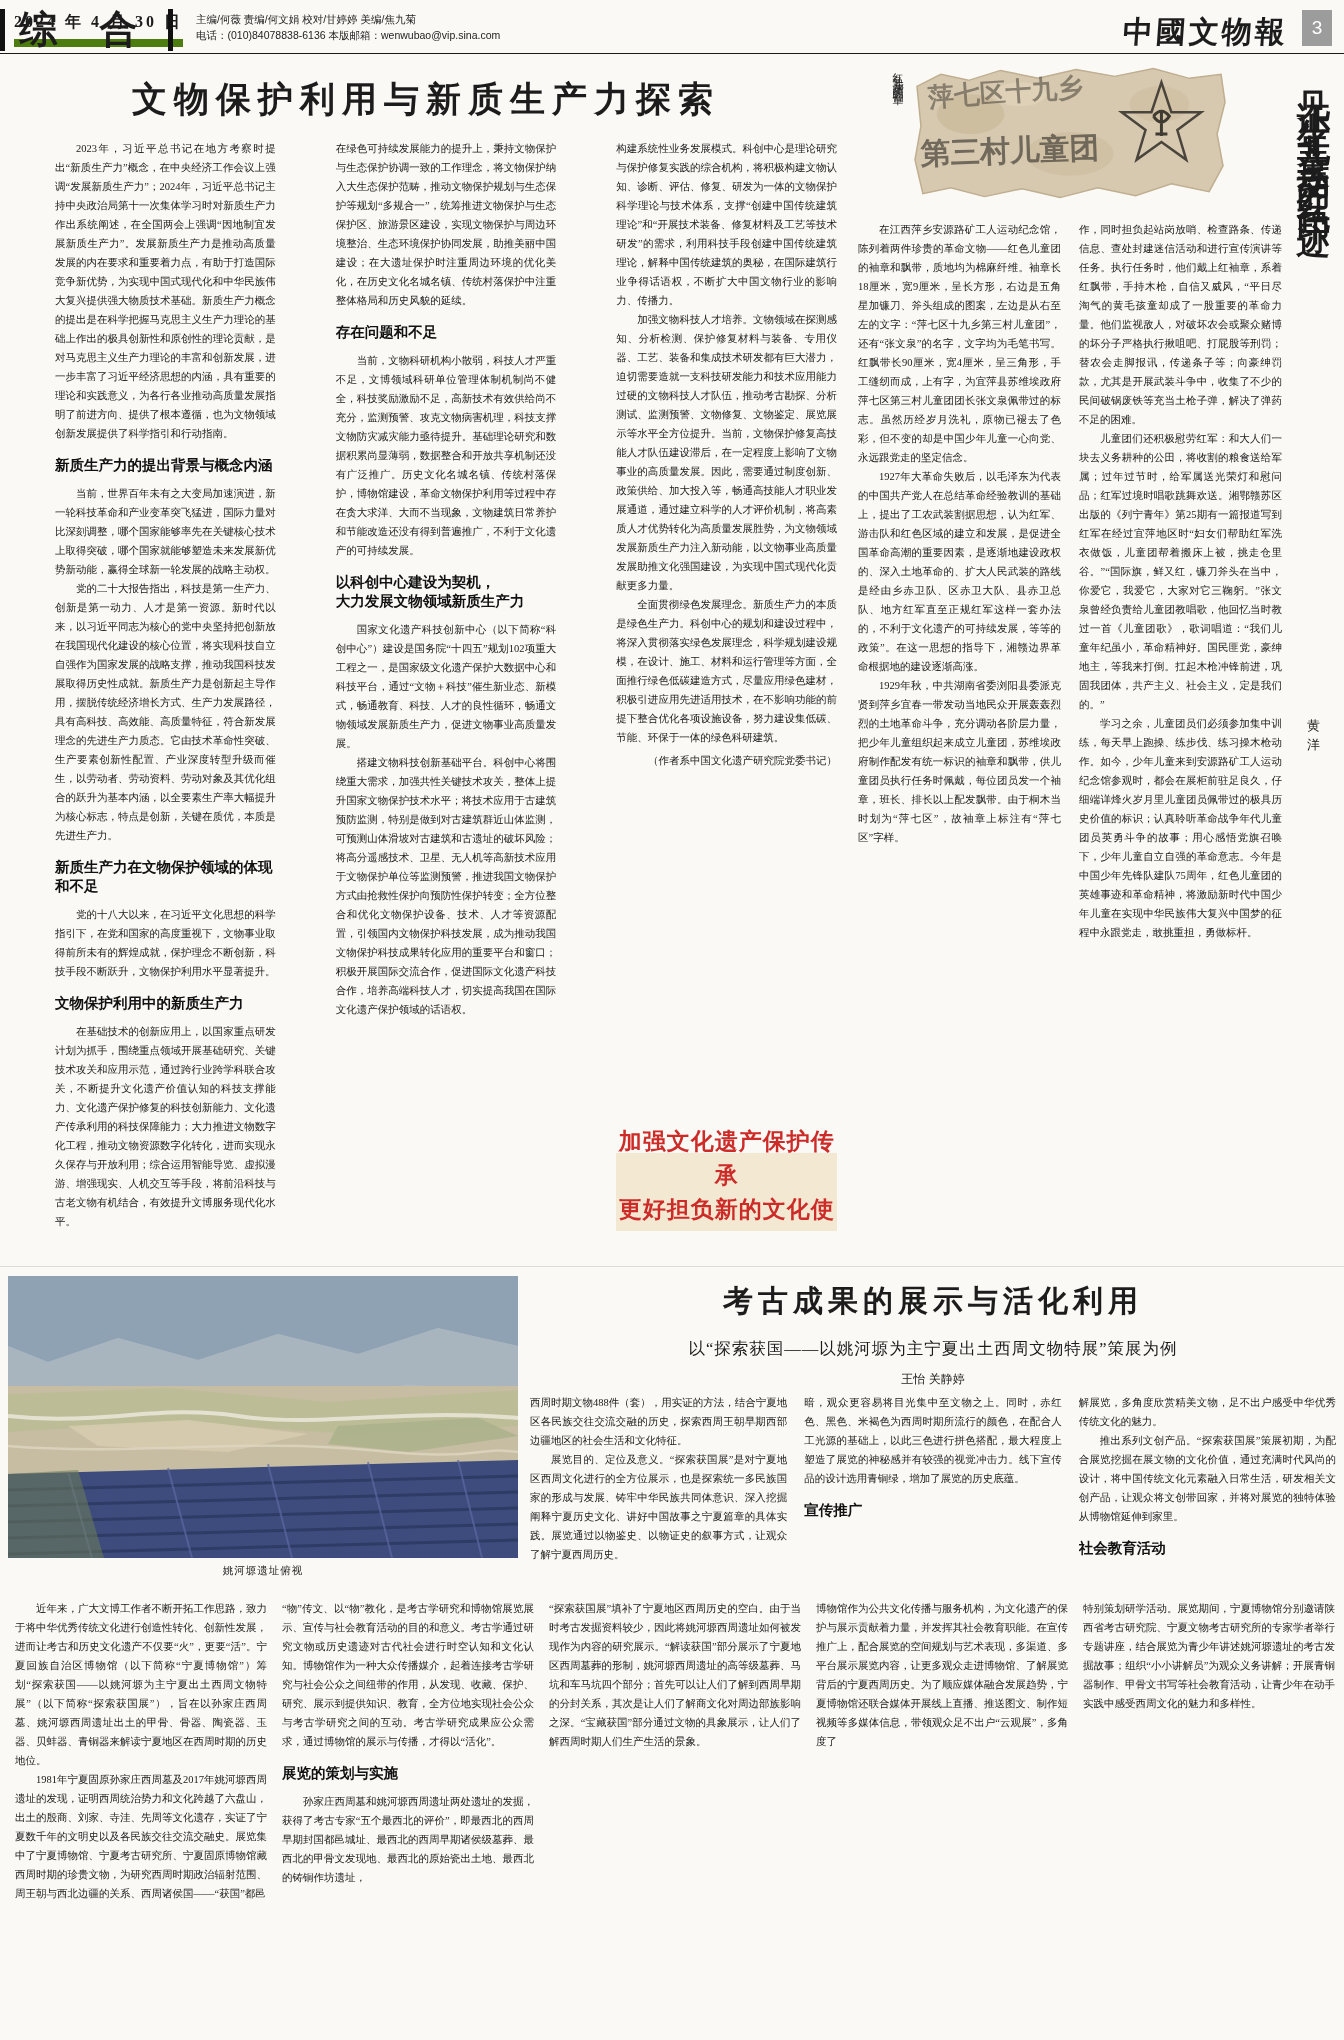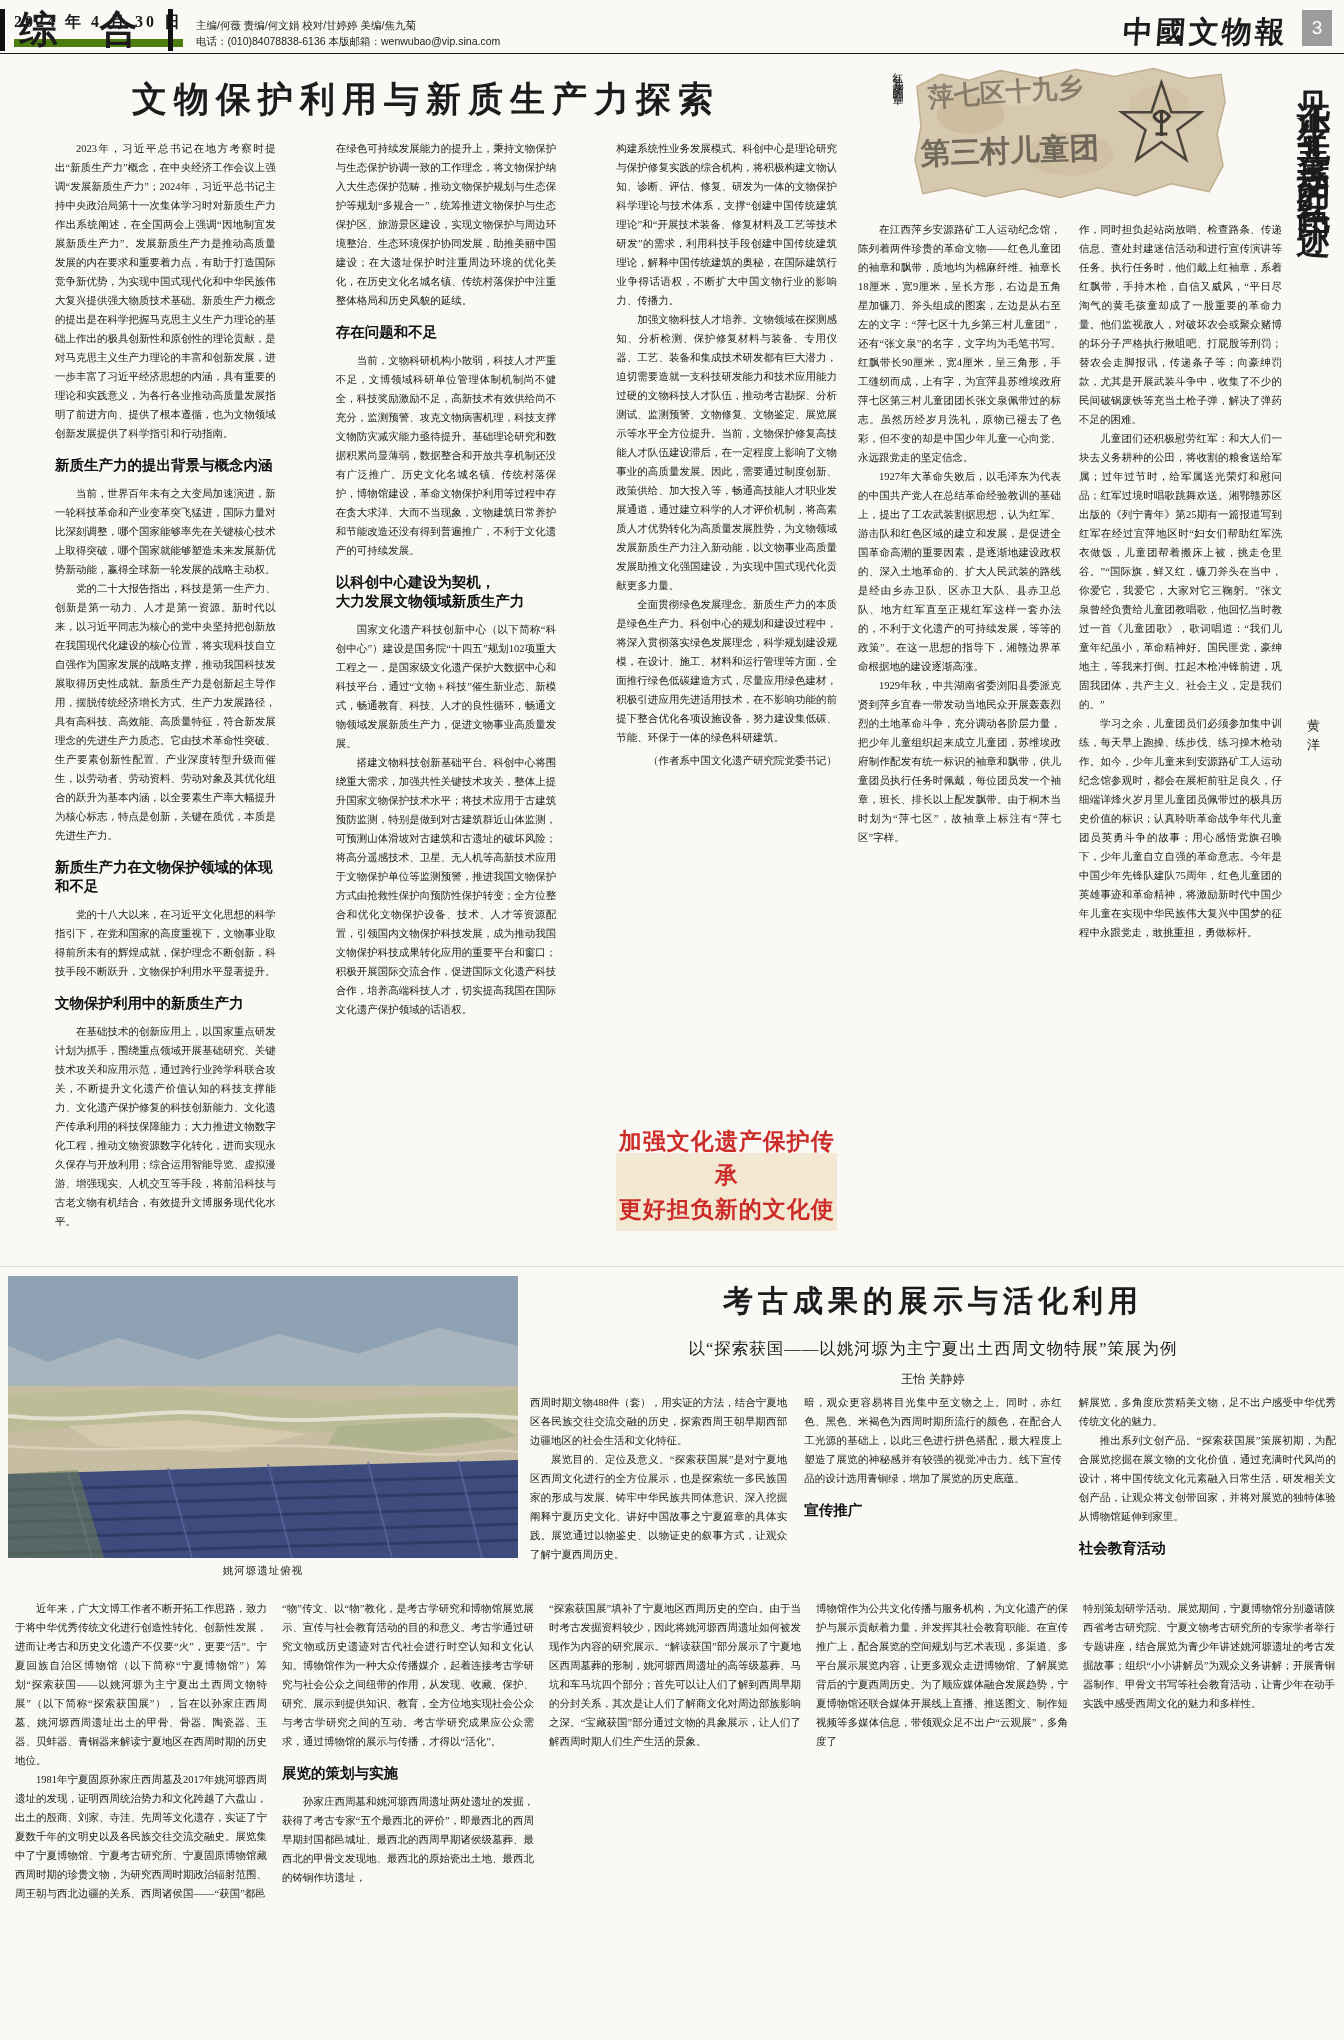--- a/index.html
+++ b/index.html
@@ -4,21 +4,21 @@
 <style>
   * { margin:0; padding:0; box-sizing:border-box; }
   html,body { width:1344px; height:2040px; }
   body { background:#e8e6e0; font-family:"Liberation Serif","DejaVu Serif",serif; color:#1c1c1c; }
   .sheet { position:relative; width:1344px; height:2040px; background:#faf9f5; overflow:hidden; }
 
   
   .header { position:absolute; left:0; top:0; width:1344px; height:54px; border-bottom:1.5px solid #1a1a1a; }
   .date { position:absolute; left:14px; top:12px; font-size:16px; font-weight:bold; letter-spacing:3px;
           border-bottom:8px solid #4d7c0f; padding-bottom:6px; }
-  .staff { position:absolute; left:196px; top:17px; font-family:"Liberation Sans","DejaVu Sans",sans-serif;
+  .staff { position:absolute; left:196px; top:11px; font-family:"Liberation Sans","DejaVu Sans",sans-serif;
            font-size:10.5px; line-height:16px; color:#222; }
   .section-wrap { position:absolute; left:0; top:4px; width:1344px; text-align:left; }
   .section-inner { display:inline-flex; align-items:center; gap:14px; }
   .vbar { width:5px; height:42px; background:#111; }
   .section-title { font-family:"Liberation Sans","DejaVu Sans",sans-serif; font-size:38px; font-weight:900; letter-spacing:16px; }
   .masthead { position:absolute; right:56px; top:12px; font-size:30px; font-weight:900; letter-spacing:3px;
               transform:skewX(-4deg); }
   .page-no { position:absolute; right:12px; top:10px; width:30px; height:36px; background:#9c9c9c; color:#fff;
              font-family:"Liberation Sans","DejaVu Sans",sans-serif; font-size:19px; display:flex;
              align-items:center; justify-content:center; }

